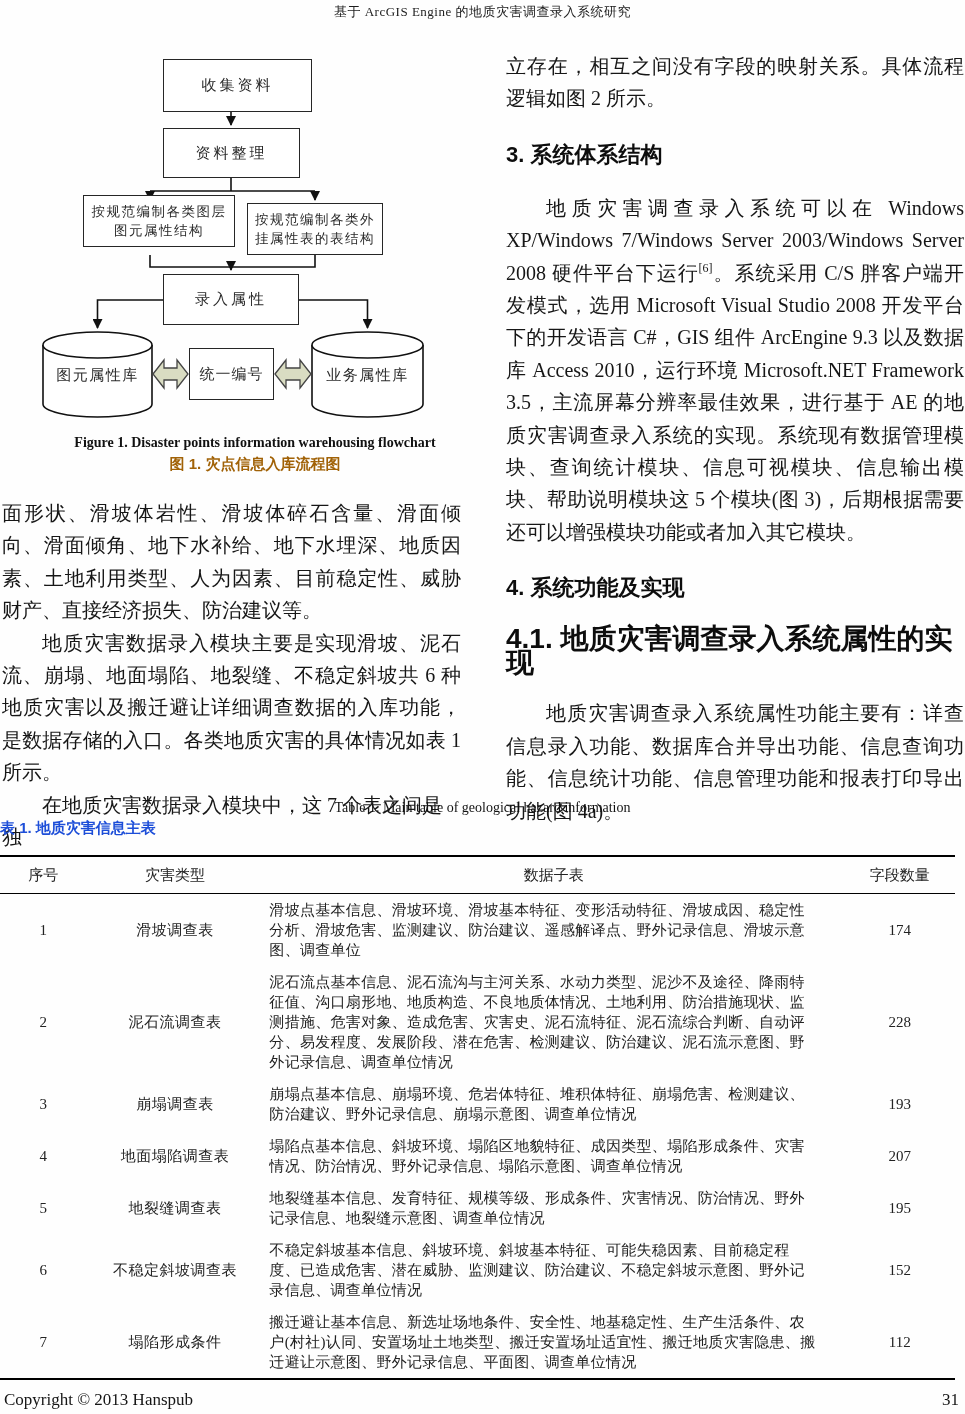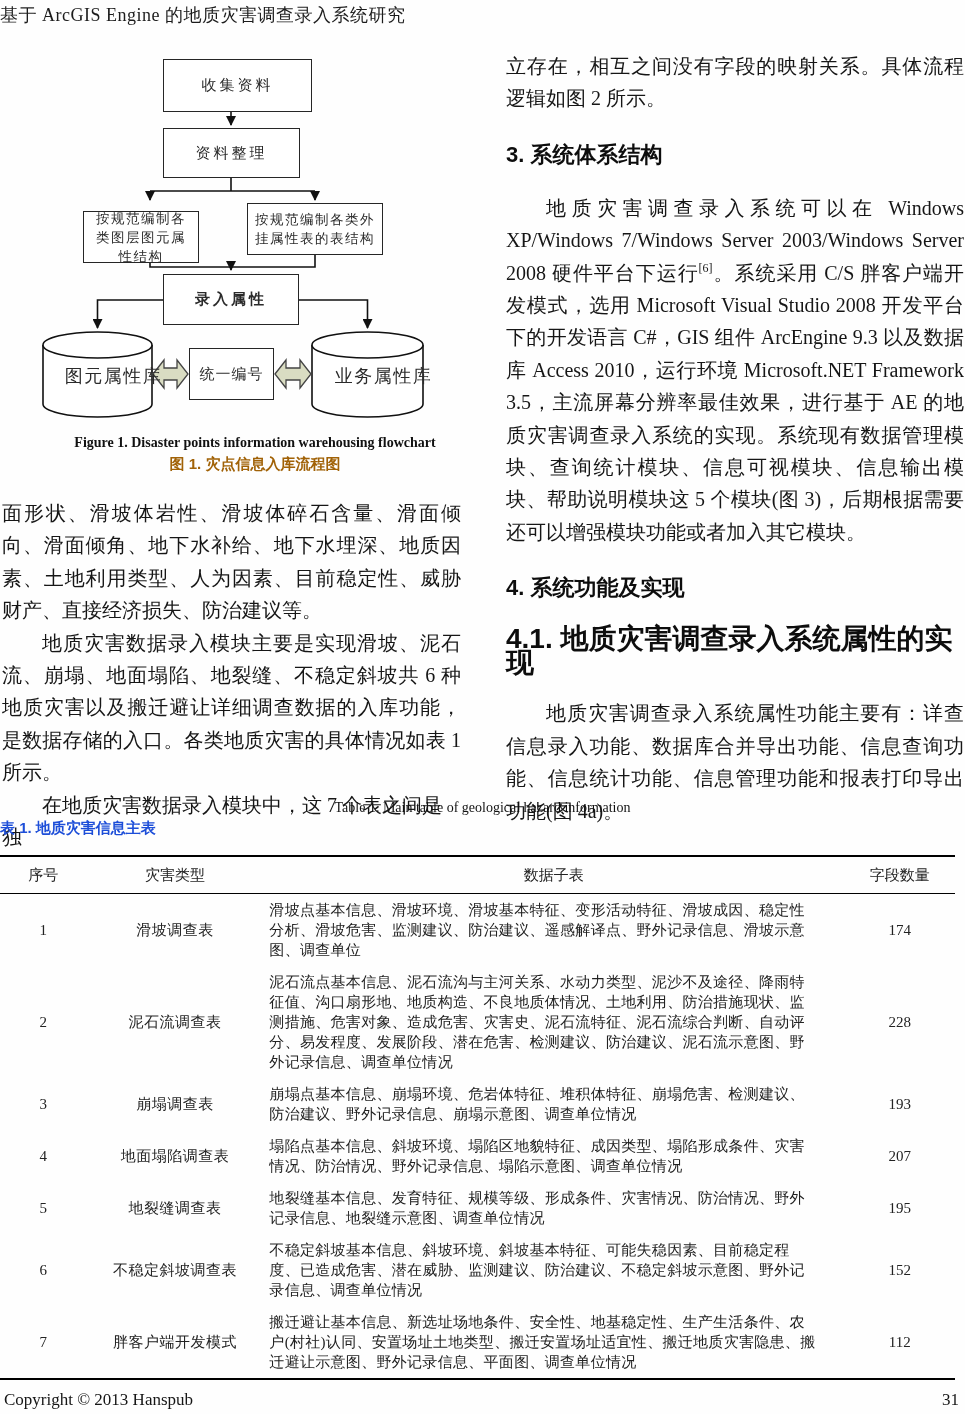--- a/index.html
+++ b/index.html
@@ -1,31 +1,31 @@
 <!DOCTYPE html>
 <html><head>
 <meta charset="utf-8">
 <style>
   html,body{margin:0;padding:0;background:#e8e8e8;}
   .page{position:relative;width:965px;height:1414px;background:#fefefe;overflow:hidden;
         font-family:"Liberation Serif","DejaVu Serif",serif;color:#141414;}
 
-  .page-title{position:absolute;top:3px;left:0;width:100%;text-align:left;
-              font-size:18px;letter-spacing:.5px;color:#1c1c1c;}
+  .page-title{position:absolute;top:3px;left:0;width:100%;text-align:center;
+              font-size:13px;letter-spacing:.5px;color:#1c1c1c;}
 
   
   .fig{position:absolute;left:35px;top:55px;width:440px;}
   .fig-canvas{position:relative;width:440px;height:372px;}
   .fig-canvas svg{position:absolute;left:0;top:0;z-index:0;}
   .fbox{position:absolute;z-index:1;background:#fff;border:1.5px solid #262626;
         display:flex;align-items:center;justify-content:center;text-align:center;
         font-size:15px;letter-spacing:3px;color:#2b2b2b;box-sizing:border-box;}
   .fbox.small{font-size:13.5px;line-height:19px;letter-spacing:1.5px;padding:0 5px;}
   .cyl-label{position:absolute;z-index:2;display:flex;align-items:center;justify-content:center;
-             font-size:18px;letter-spacing:1.5px;color:#2b2b2b;background:transparent;margin-left:16px;}
+             font-size:15px;letter-spacing:1.5px;color:#2b2b2b;background:transparent;}
   .fig-cap-en{margin-top:8px;text-align:center;font-weight:bold;font-size:14px;color:#111;}
   .fig-cap-zh{margin-top:4px;text-align:center;font-weight:bold;font-size:15px;
               font-family:"Liberation Sans","DejaVu Sans",sans-serif;color:#a16207;}
 
   
   .col{position:absolute;font-size:20px;line-height:32.4px;text-align:justify;
        text-justify:inter-ideograph;color:#161616;}
   .col p{margin:0;}
   .col p.ind{text-indent:2em;}
   .left-col{left:2px;top:497px;width:459px;}
@@ -89,23 +89,23 @@
           <ellipse cx="332.5" cy="290" rx="55.5" ry="13"></ellipse>
         </g>
         <g fill="#d9dcc2" stroke="#444" stroke-width="1.3">
           <polygon points="118,319 129,305 129,313 142,313 142,305 153,319 142,333 142,325 129,325 129,333"></polygon>
           <polygon points="240,319 251,305 251,313 265,313 265,305 276,319 265,333 265,325 251,325 251,333"></polygon>
         </g>
       </svg>
 
       <div class="fbox" style="left:128px;top:4px;width:149px;height:53px;">收集资料</div>
       <div class="fbox" style="left:128px;top:73px;width:137px;height:50px;">资料整理</div>
-      <div class="fbox small" style="left:48px;top:156px;width:116px;height:52px;">按规范编制各类图层图元属性结构</div>
+      <div class="fbox small" style="left:48px;top:140px;width:152px;height:52px;">按规范编制各类图层图元属性结构</div>
       <div class="fbox small" style="left:212px;top:148px;width:136px;height:52px;">按规范编制各类外挂属性表的表结构</div>
-      <div class="fbox" style="left:128px;top:219px;width:136px;height:51px;font-weight:bold;">录入属性</div>
+      <div class="fbox" style="left:128px;top:219px;width:136px;height:51px;">录入属性</div>
       <div class="fbox" style="left:154px;top:293px;width:85px;height:52px;letter-spacing:1px;">统一编号</div>
       <div class="cyl-label" style="left:8px;top:283px;width:109px;height:75px;">图元属性库</div>
       <div class="cyl-label" style="left:277px;top:283px;width:111px;height:75px;">业务属性库</div>
     </div>
     <div class="fig-cap-en">Figure 1. Disaster points information warehousing flowchart</div>
     <div class="fig-cap-zh">图 1. 灾点信息入库流程图</div>
   </div>
 
   <div class="col left-col">
     <p>面形状、滑坡体岩性、滑坡体碎石含量、滑面倾向、滑面倾角、地下水补给、地下水埋深、地质因素、土地利用类型、人为因素、目前稳定性、威胁财产、直接经济损失、防治建议等。</p>
@@ -166,21 +166,21 @@
           <td class="c-cnt">195</td>
         </tr>
         <tr>
           <td class="c-no">6</td>
           <td class="c-type">不稳定斜坡调查表</td>
           <td class="c-sub">不稳定斜坡基本信息、斜坡环境、斜坡基本特征、可能失稳因素、目前稳定程度、已造成危害、潜在威胁、监测建议、防治建议、不稳定斜坡示意图、野外记录信息、调查单位情况</td>
           <td class="c-cnt">152</td>
         </tr>
         <tr>
           <td class="c-no">7</td>
-          <td class="c-type">胖客户端开发模式</td>
+          <td class="c-type">塌陷形成条件</td>
           <td class="c-sub">搬迁避让基本信息、新选址场地条件、安全性、地基稳定性、生产生活条件、农户(村社)认同、安置场址土地类型、搬迁安置场址适宜性、搬迁地质灾害隐患、搬迁避让示意图、野外记录信息、平面图、调查单位情况</td>
           <td class="c-cnt">112</td>
         </tr>
       </tbody>
     </table>
   </div>
 
   <div class="footer">
     <span class="copy">Copyright © 2013 Hanspub</span>
     <span class="pnum">31</span>

